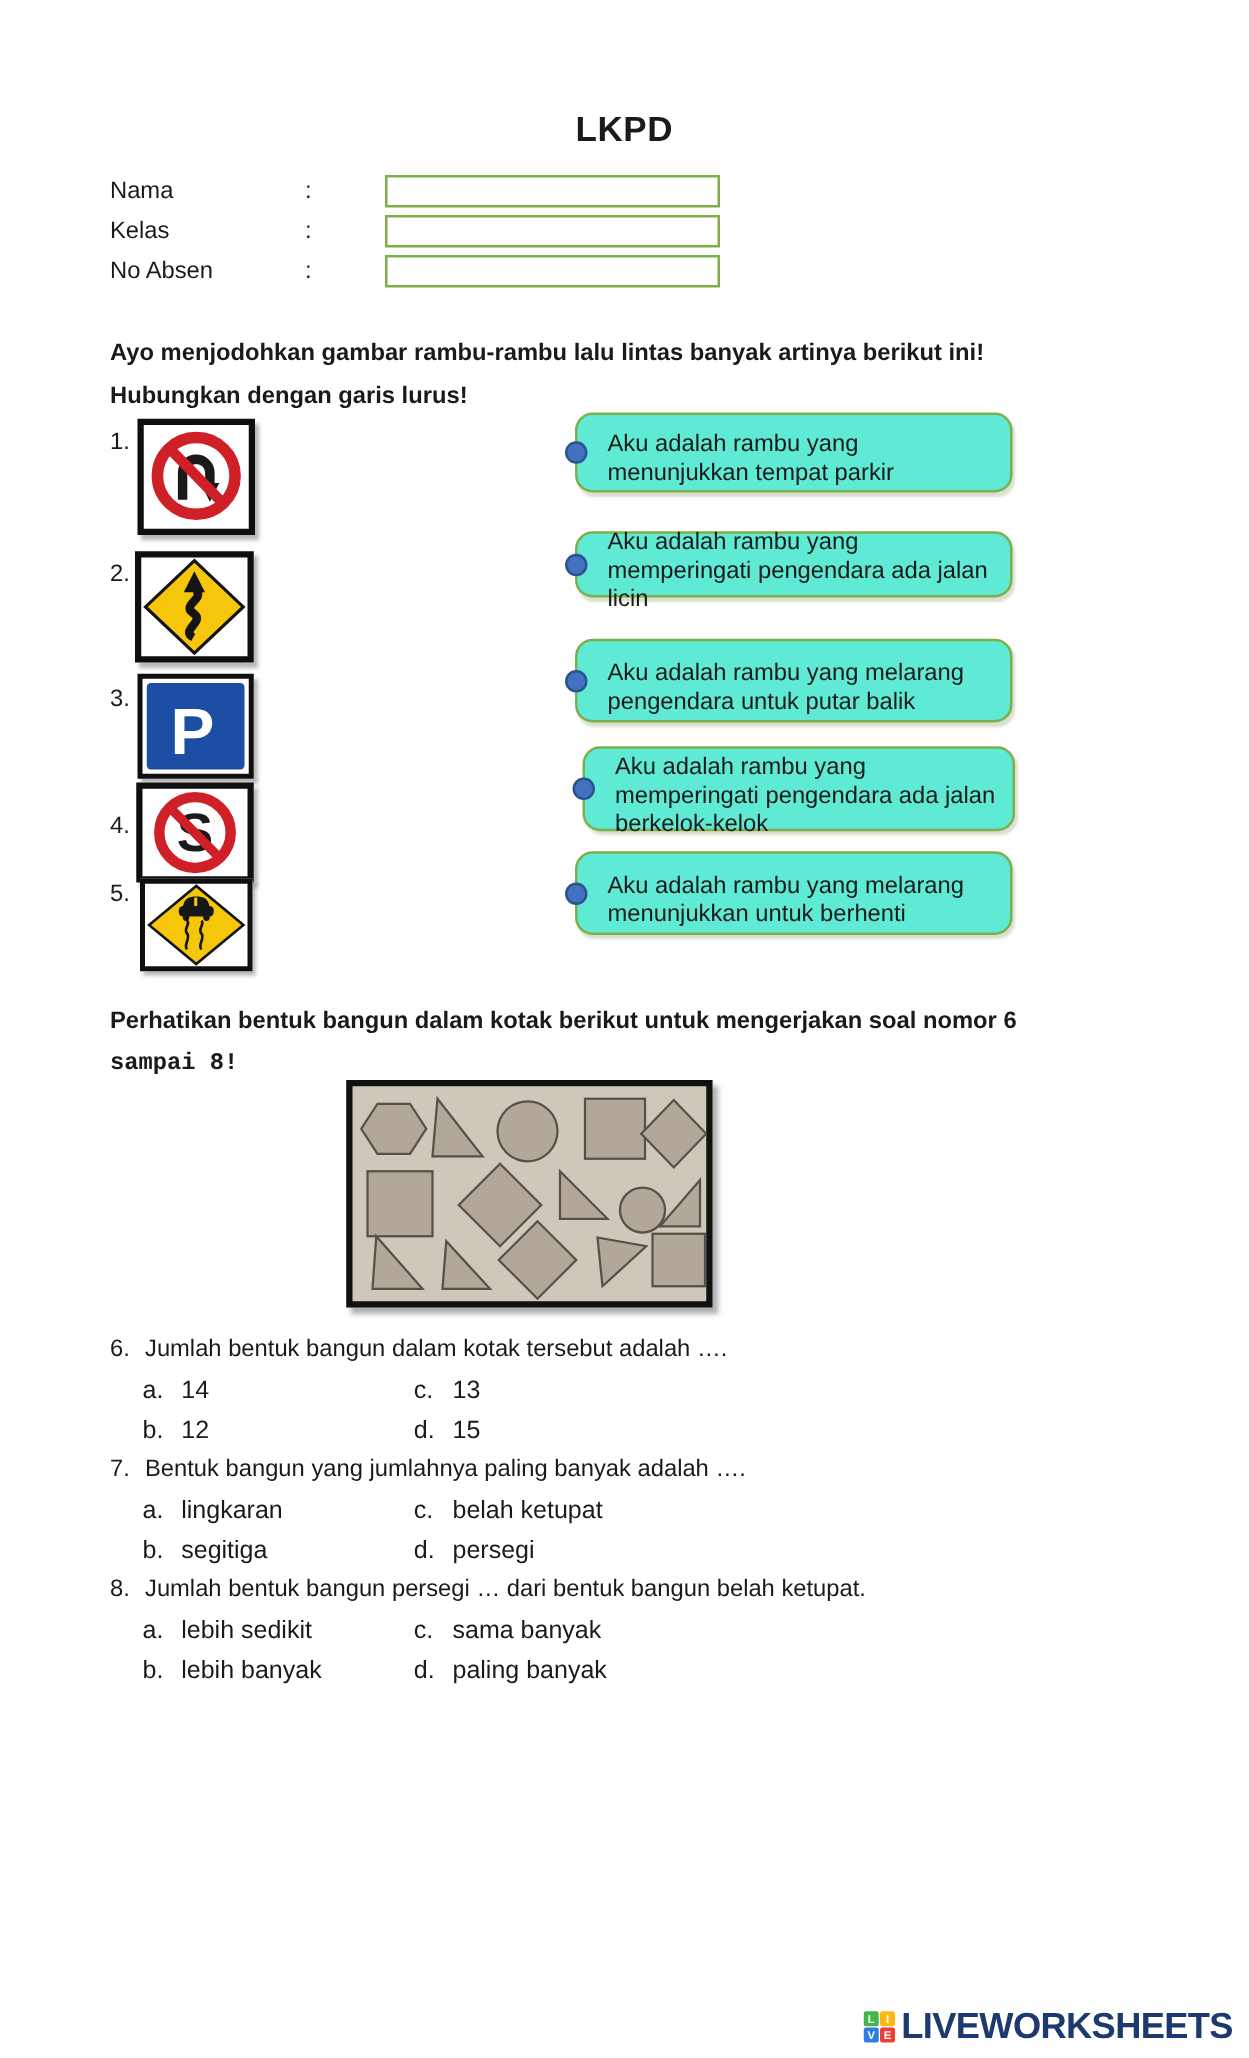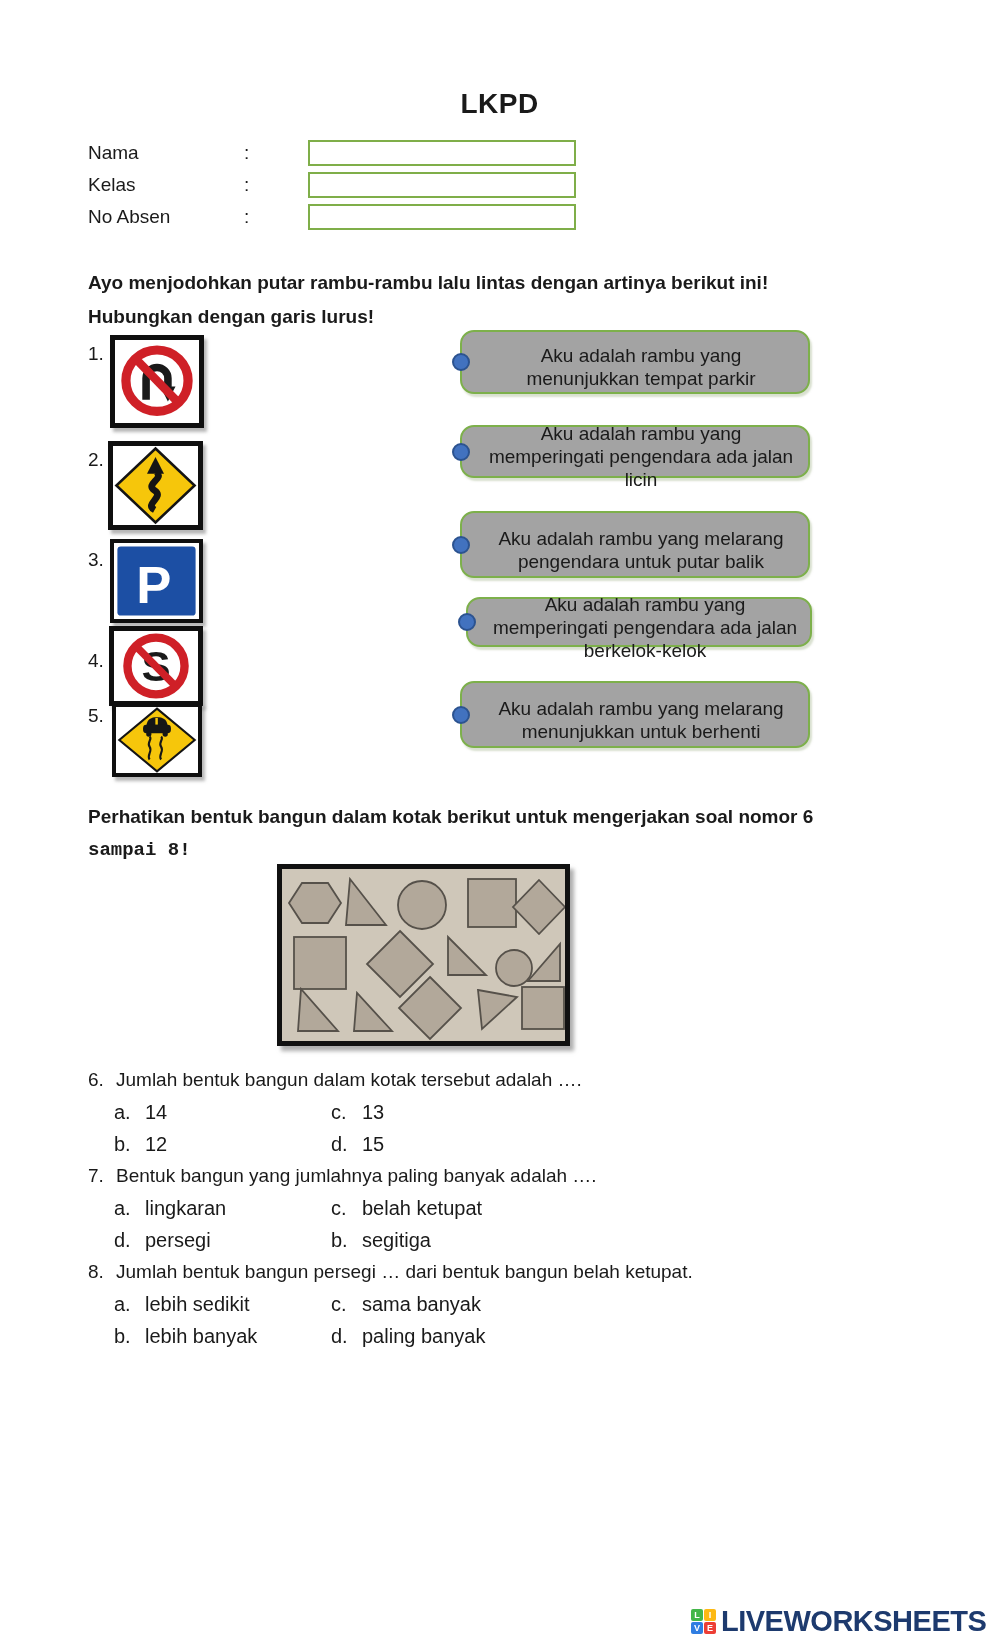--- a/index.html
+++ b/index.html
@@ -13,23 +13,23 @@
   .f-colon{display:inline-block;width:14px;}
   .f-input{margin-left:6px;width:252px;height:22px;border:2px solid #7fae49;background:#fff;
            font-family:"Liberation Sans",sans-serif;font-size:17px;padding:0 6px;outline:none;}
   
   .instr{left:88px;font-size:19px;font-weight:bold;white-space:nowrap;}
   
   .num{font-size:19px;}
   .sign{background:#fff;border:5px solid #0f0f0f;box-sizing:border-box;
         box-shadow:3px 4px 3px rgba(125,125,125,.55);}
   .sign svg{display:block;width:100%;height:100%;}
-  .abox{left:460px;width:350px;border:2px solid #7db04b;border-radius:14px;background:#a3a3a3;
+  .abox{left:460px;width:350px;border:2px solid #7db04b;border-radius:14px;background:#5eead4;
         box-sizing:border-box;display:flex;align-items:center;padding:12px 12px 2px 24px;
-        font-size:19px;line-height:23px;box-shadow:2px 3px 2px rgba(185,198,170,.55);text-align:center;}
+        font-size:19px;line-height:23px;box-shadow:2px 3px 2px rgba(185,198,170,.55);}
   .dot{position:absolute;left:-10px;top:50%;margin-top:-9px;width:18px;height:18px;border-radius:50%;
        background:#4272bf;border:2px solid #2c5390;box-sizing:border-box;}
   
   .figure{left:277px;top:864px;width:283px;height:172px;border:5px solid #111;background:#cfc7b9;
           box-shadow:4px 5px 4px rgba(120,120,120,.6);}
   .figure svg{display:block;width:100%;height:100%;}
   
   .questions{left:88px;top:1064px;width:860px;}
   .q-line{display:flex;font-size:19px;line-height:32px;}
   .q-num{width:28px;flex:none;}
@@ -59,21 +59,21 @@
     <span class="f-label">Kelas</span>
     <span class="f-colon">:</span>
     <input class="f-input" type="text" value="" style="">
   </div>
   <div class="abs form-row" style="top:204px;">
     <span class="f-label">No Absen</span>
     <span class="f-colon">:</span>
     <input class="f-input" type="text" value="" style="">
   </div>
 
-  <div class="abs instr" style="top:272px;">Ayo menjodohkan putar rambu-rambu lalu lintas dengan artinya berikut ini!</div>
+  <div class="abs instr" style="top:272px;">Ayo menjodohkan gambar rambu-rambu lalu lintas banyak artinya berikut ini!</div>
   <div class="abs instr" style="top:306px;">Hubungkan dengan garis lurus!</div>
 
   <div class="abs num" style="left:88px;top:343px;">1.</div>
   <div class="abs sign" style="left:110px;top:335px;width:94px;height:93px;">
     <svg viewBox="0 0 100 100" preserveAspectRatio="none">
       <path d="M37,72 L37,46 A13,13 0 0 1 63,46 L63,58" fill="none" stroke="#1a1a1a" stroke-width="9"></path>
       <polygon points="54,56 72,56 63,74" fill="#1a1a1a"></polygon>
       <circle cx="50" cy="49" r="37" fill="none" stroke="#cf2027" stroke-width="11"></circle>
       <line x1="25" y1="23" x2="75" y2="75" stroke="#cf2027" stroke-width="10"></line>
     </svg>
@@ -109,21 +109,21 @@
   </div>
 
   <div class="abs num" style="left:88px;top:650px;">4.</div>
   <div class="abs sign" style="left:109px;top:626px;width:94px;height:80px;">
     <svg viewBox="0 0 100 84" preserveAspectRatio="none">
       <text x="50" y="60" text-anchor="middle" font-family="Liberation Sans, sans-serif" font-size="52" font-weight="bold" fill="#1a1a1a">S</text>
       <circle cx="50" cy="42" r="34" fill="none" stroke="#cf2027" stroke-width="10"></circle>
       <line x1="27" y1="19" x2="73" y2="66" stroke="#cf2027" stroke-width="9"></line>
     </svg>
   </div>
-  <div class="abs abox" style="left:466px;width:346px;top:597px;height:50px;">
+  <div class="abs abox" style="left:466px;width:346px;top:597px;height:68px;">
     <span class="dot"></span>
     <span>Aku adalah rambu yang memperingati pengendara ada jalan berkelok-kelok</span>
   </div>
 
   <div class="abs num" style="left:88px;top:705px;">5.</div>
   <div class="abs sign" style="left:112px;top:703px;width:90px;height:74px;border-width:4px;">
     <svg viewBox="0 0 100 78" preserveAspectRatio="none">
       <polygon points="50,2 96,39 50,76 4,39" fill="#f6c60b" stroke="#141414" stroke-width="2.5"></polygon>
       <path d="M37,22 C38,14 43,12 50,12 C57,12 62,14 63,22 Z" fill="#161616"></path>
       <rect x="48" y="13" width="3" height="8" fill="#f6c60b"></rect>
@@ -183,22 +183,22 @@
     </div>
 
     <div>
       <div class="q-line">
         <span class="q-num">7.</span>
         <span>Bentuk bangun yang jumlahnya paling banyak adalah ….</span>
       </div>
       <div class="q-opts">
         <div><span class="opt-label">a.</span><span>lingkaran</span></div>
         <div><span class="opt-label">c.</span><span>belah ketupat</span></div>
+        <div><span class="opt-label">b.</span><span>segitiga</span></div>
         <div><span class="opt-label">d.</span><span>persegi</span></div>
-        <div><span class="opt-label">b.</span><span>segitiga</span></div>
       </div>
     </div>
 
     <div>
       <div class="q-line">
         <span class="q-num">8.</span>
         <span>Jumlah bentuk bangun persegi … dari bentuk bangun belah ketupat.</span>
       </div>
       <div class="q-opts">
         <div><span class="opt-label">a.</span><span>lebih sedikit</span></div>

